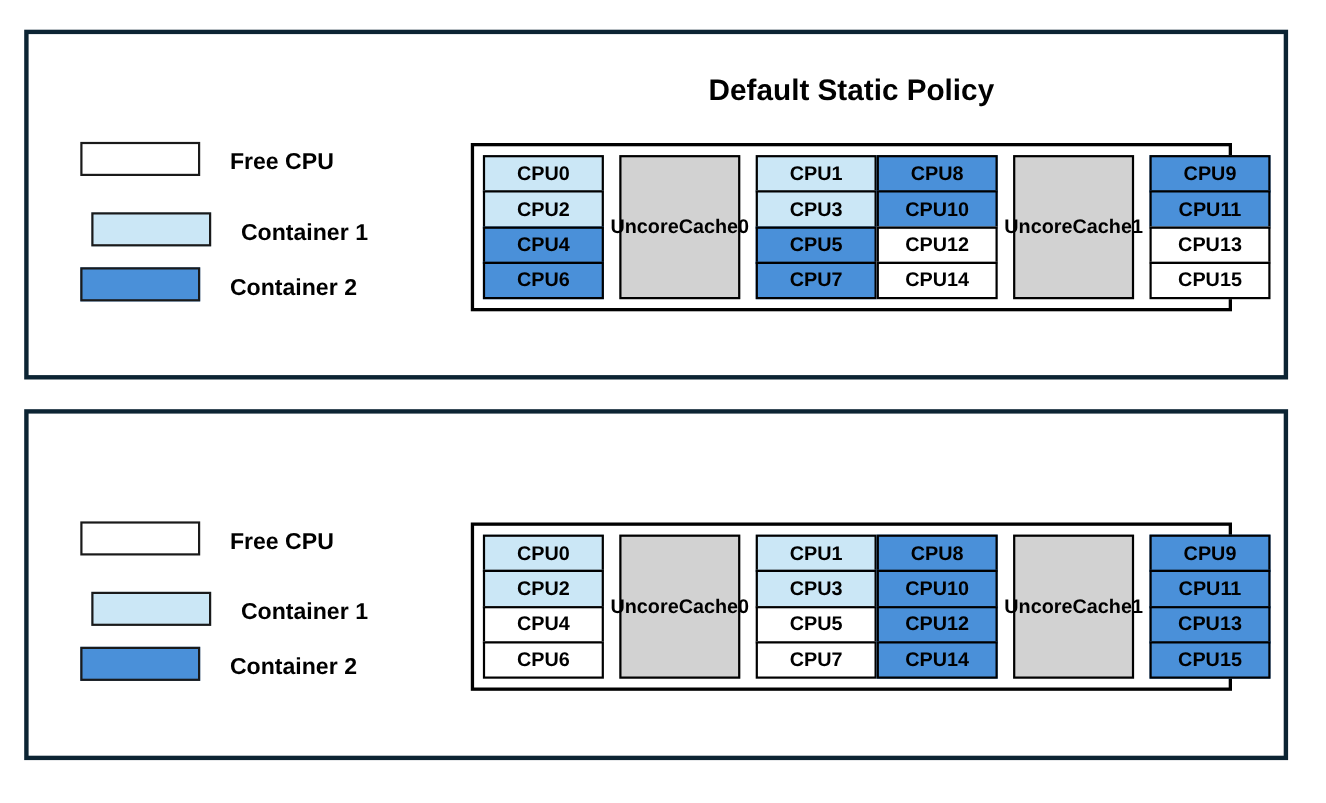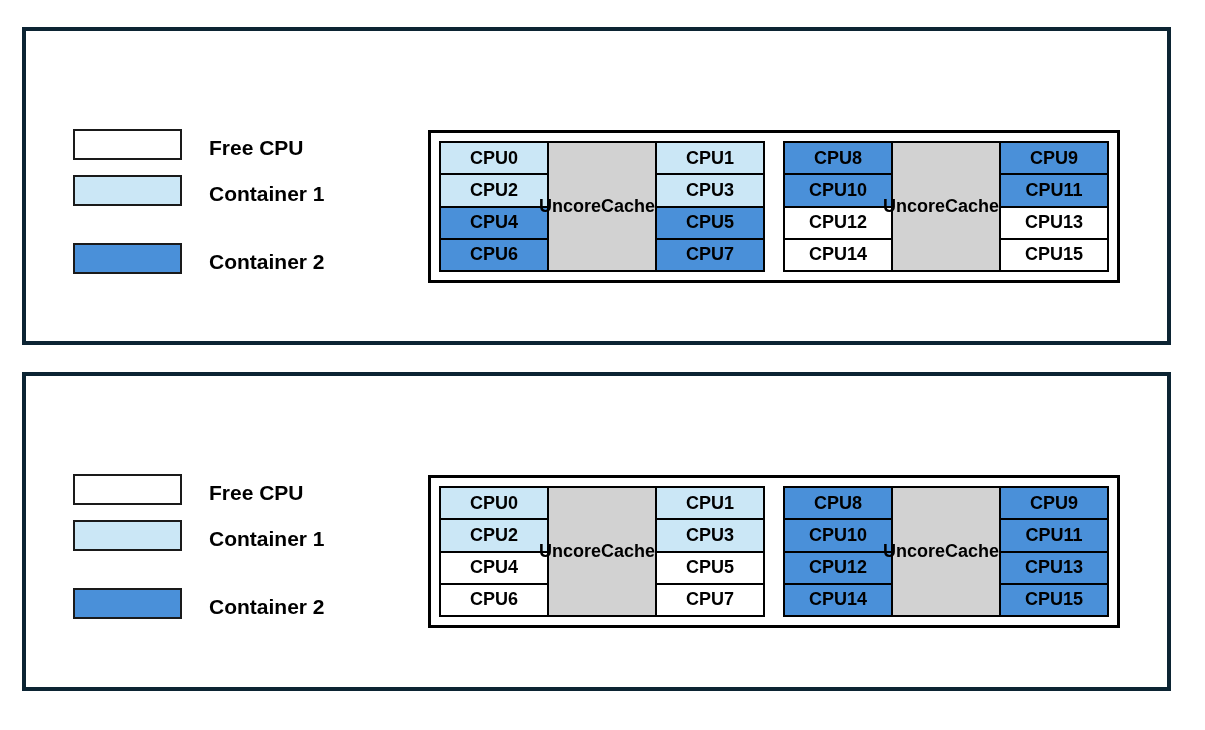--- a/index.html
+++ b/index.html
@@ -32,21 +32,21 @@
   }
 
   .legend-row {
     position: absolute;
     left: 47px;
     height: 31px;
     display: flex;
     align-items: flex-end;
   }
   .ls-0 { top: 98px; }
-  .ls-1 { top: 144px; }
+  .ls-1 { top: 162px; margin-left: 10px; }
   .ls-2 { top: 212px; }
   .legend-swatch {
     width: 109px;
     height: 31px;
     border: 2px solid #1a1a1a;
     flex: 0 0 auto;
   }
   .legend-label {
     margin-left: 27px;
     font-size: 21px;
@@ -60,21 +60,21 @@
     top: 99px;
     width: 692px;
     height: 153px;
     border: 3px solid #000;
     background: #fff;
     display: flex;
     justify-content: space-between;
     align-items: stretch;
     padding: 8px;
   }
-  .group { display: flex; }
+  .group { display: flex; gap: 16px; }
   .cpu-col {
     display: flex;
     flex-direction: column;
     width: 110px;
   }
   .cpu-cell {
     flex: 1;
     margin-top: -2px;
     border: 2px solid #000;
     display: flex;
@@ -97,20 +97,21 @@
     font-size: 18px;
     font-weight: bold;
     line-height: 1.3;
     text-align: center;
   }
 </style>
 </head>
 <body>
 
 <div class="panel" id="panel-0" style="border-color: rgb(12, 36, 51);">
+  <div class="panel-title">Default Static Policy</div>
 
   <div class="legend-row ls-0">
     <div class="legend-swatch" style="background: rgb(255, 255, 255);"></div>
     <div class="legend-label">Free CPU</div>
   </div>
   <div class="legend-row ls-1">
     <div class="legend-swatch" style="background: rgb(203, 231, 246);"></div>
     <div class="legend-label">Container 1</div>
   </div>
   <div class="legend-row ls-2">

